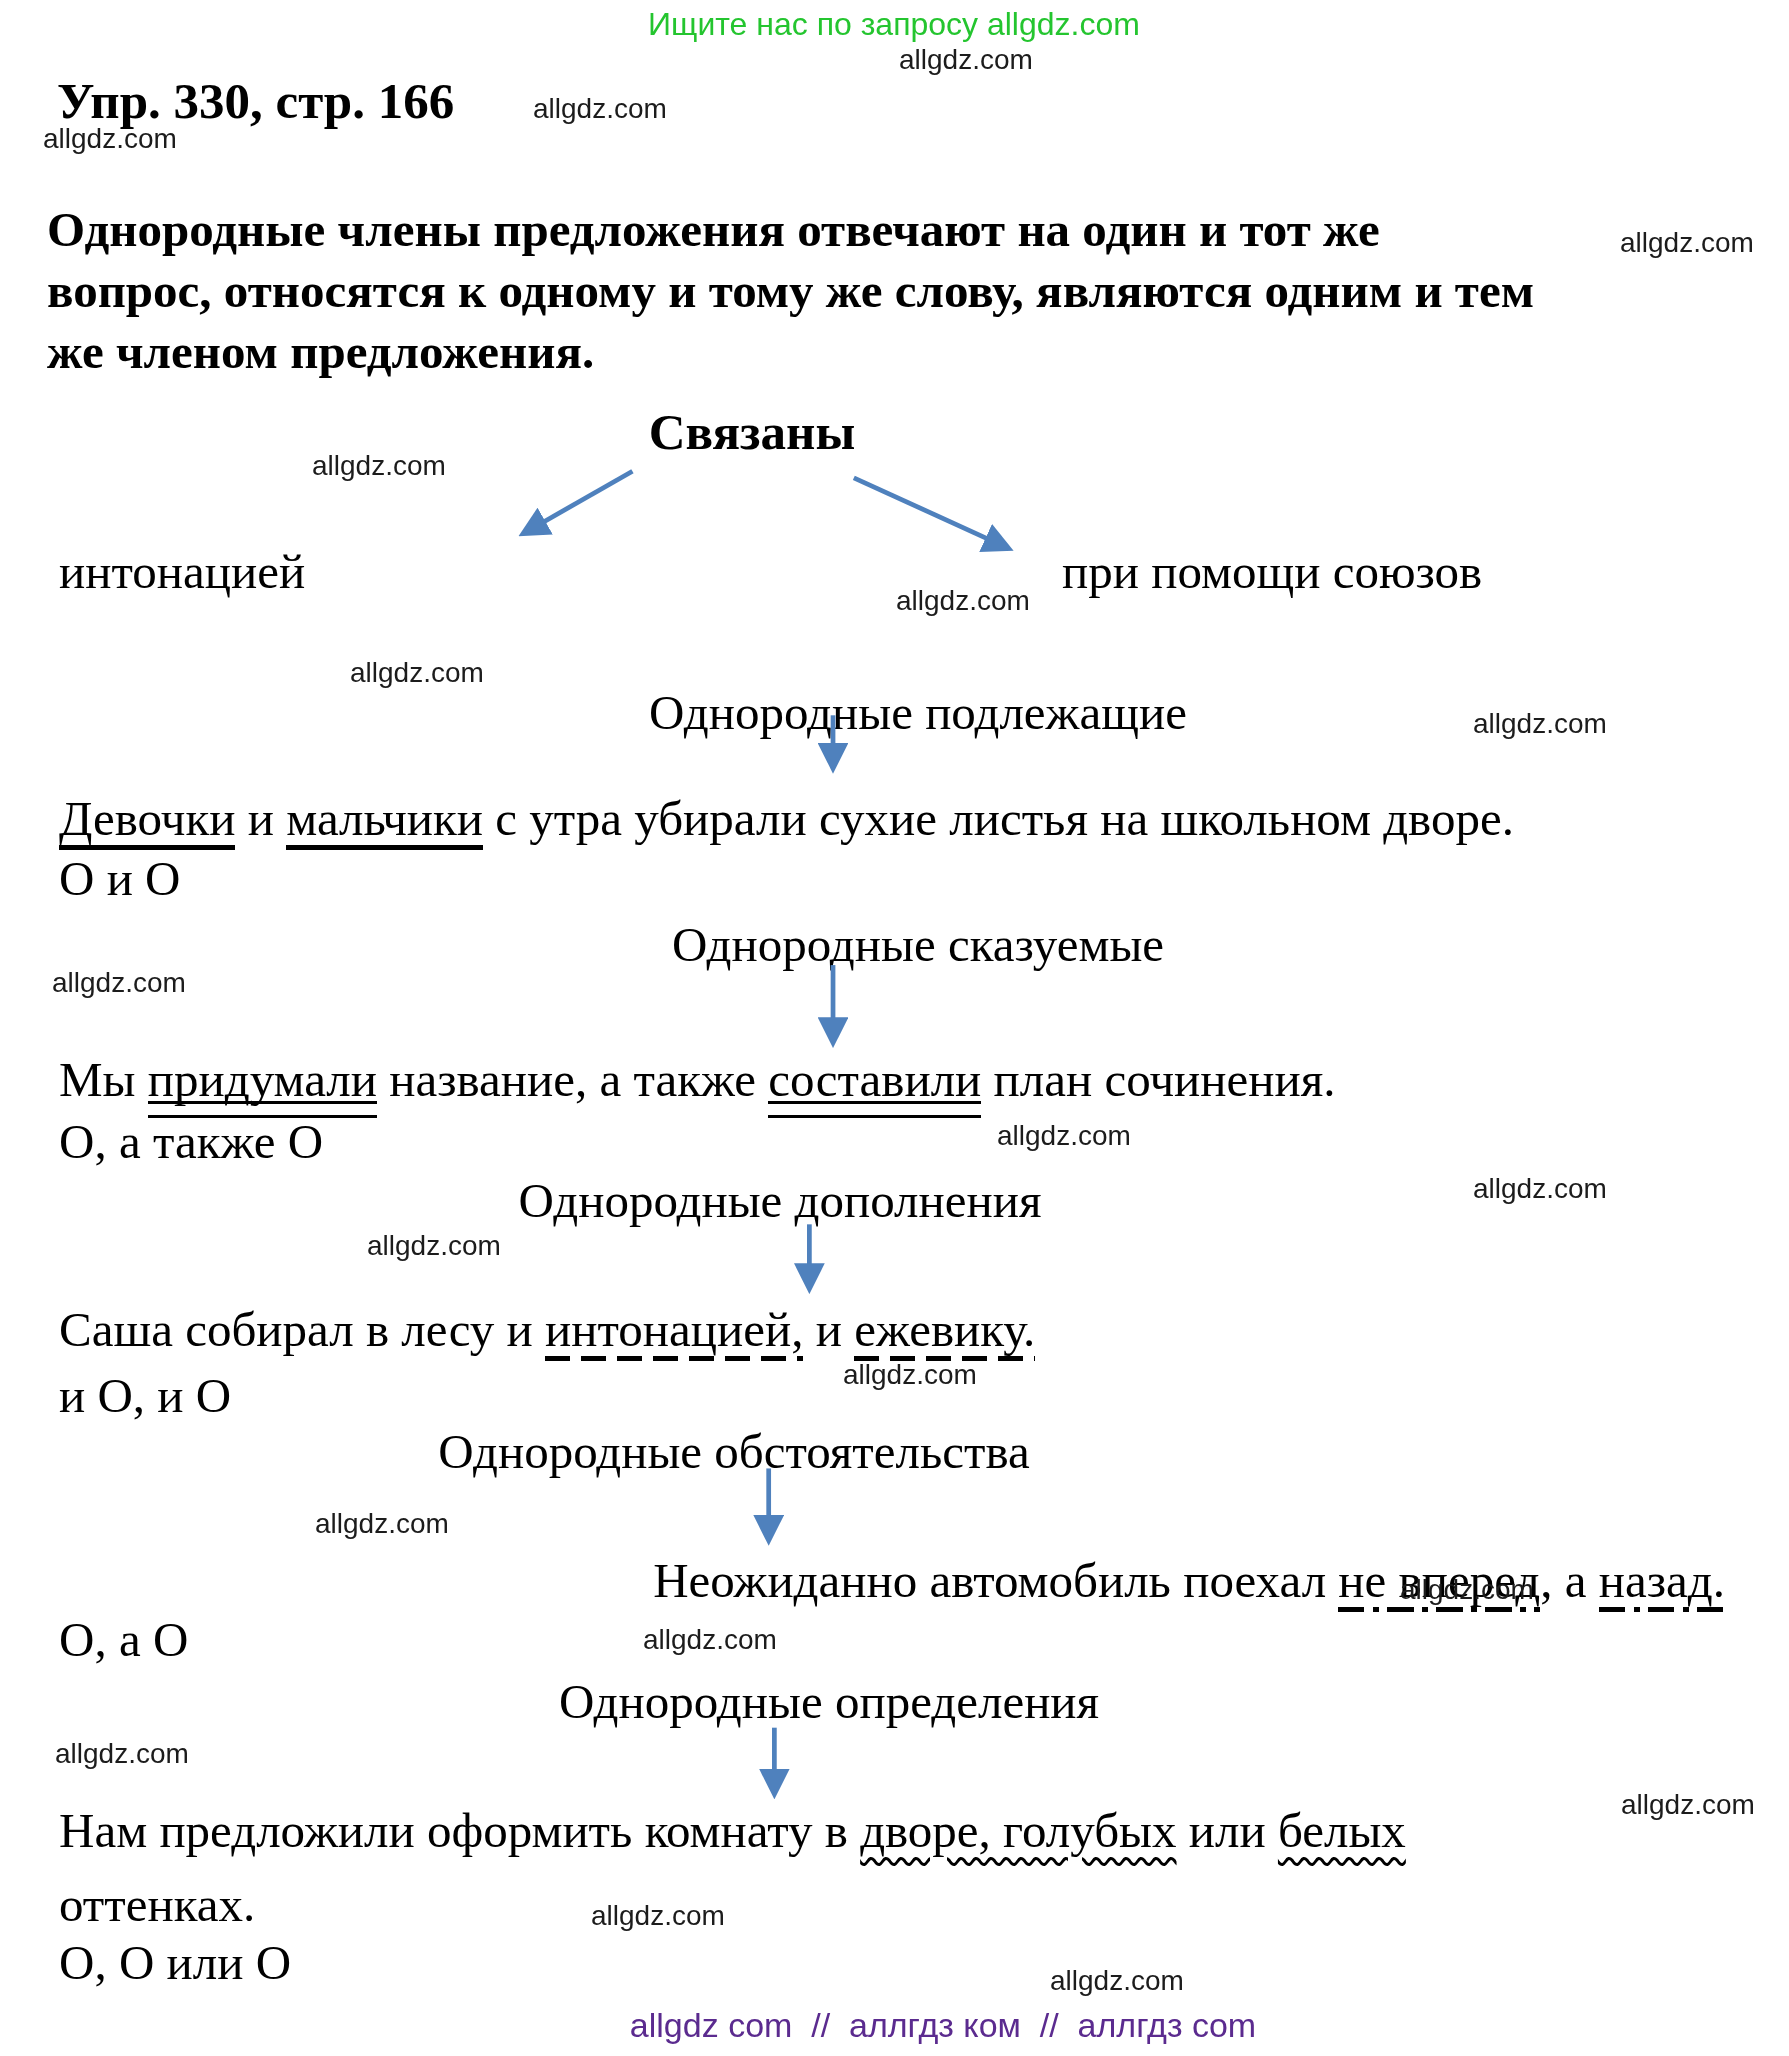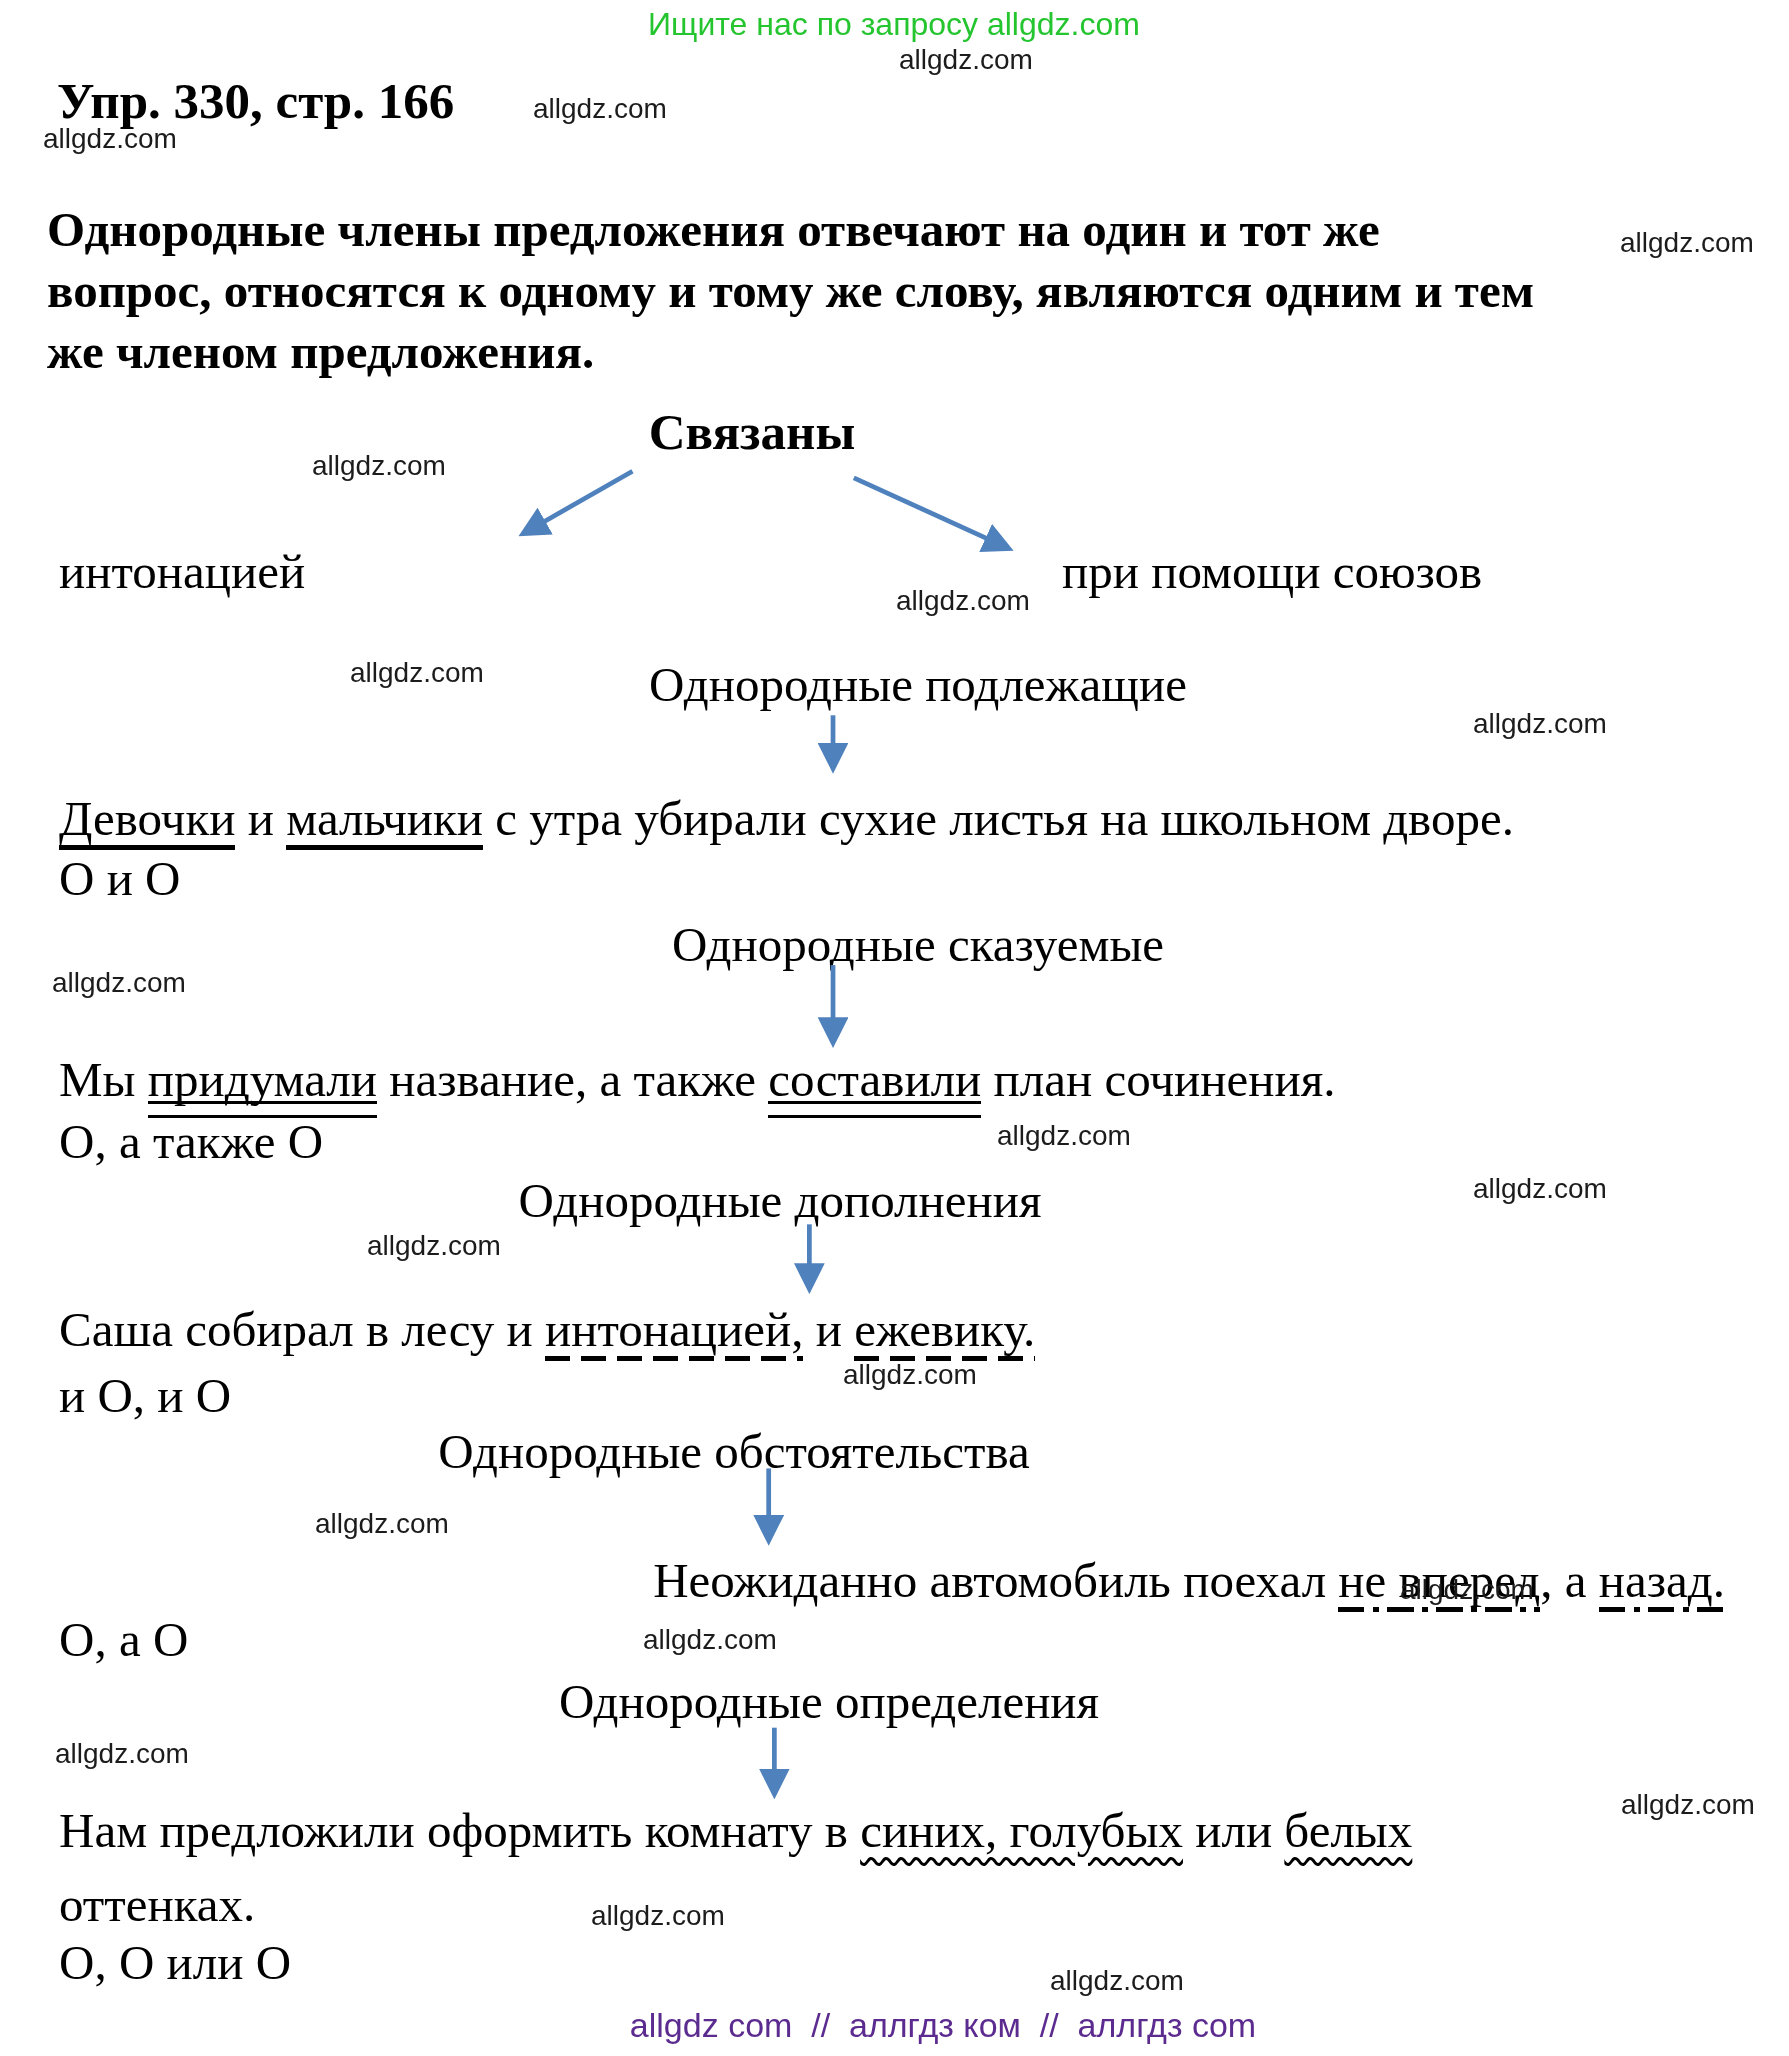--- a/index.html
+++ b/index.html
@@ -60,31 +60,31 @@
   <div class="abs" style="left:47px; top:201px;">
     <div class="intro-line" style="height:61px;">Однородные члены предложения отвечают на один и тот же</div>
     <div class="intro-line" style="height:61px;">вопрос, относятся к одному и тому же слову, являются одним и тем</div>
     <div class="intro-line" style="height:61px;">же членом предложения.</div>
   </div>
 
   <div class="abs centered scheme-root" style="left:752px; top:403px;">Связаны</div>
   <div class="abs branch-label" style="left:59px; top:543px;">интонацией</div>
   <div class="abs branch-label" style="left:1062px; top:543px;">при помощи союзов</div>
 
-  <div class="abs centered section-heading" style="left:918px; top:656px;">Однородные подлежащие</div>
+  <div class="abs centered section-heading" style="left:918px; top:684px;">Однородные подлежащие</div>
   <div class="abs centered section-heading" style="left:918px; top:916px;">Однородные сказуемые</div>
   <div class="abs centered section-heading" style="left:780px; top:1172px;">Однородные дополнения</div>
   <div class="abs centered section-heading" style="left:829px; top:1673px;">Однородные определения</div>
   <div class="abs centered section-heading" style="left:734px; top:1423px;">Однородные обстоятельства</div>
 
   <div class="abs sentence" style="left:59px; top:782px;"><span class="u u-solid">Девочки</span><span> и </span><span class="u u-solid">мальчики</span><span> с утра убирали сухие листья на школьном дворе.</span></div>
   <div class="abs sentence" style="left:59px; top:1043px;"><span>Мы </span><span class="u u-double">придумали</span><span> название, а также </span><span class="u u-double">составили</span><span> план сочинения.</span></div>
   <div class="abs sentence" style="left:59px; top:1293px;"><span>Саша собирал в лесу и </span><span class="u u-dashed">интонацией,</span><span> и </span><span class="u u-dashed">ежевику.</span></div>
   <div class="abs sentence" style="left:59px; top:1544px;text-align:right;"><span>Неожиданно автомобиль поехал </span><span class="u u-dashdot">не вперед</span><span>, а </span><span class="u u-dashdot">назад.</span></div>
-  <div class="abs sentence" style="left:59px; top:1794px;"><span>Нам предложили оформить комнату в </span><span class="u u-wavy">синих, голубых</span><span> или </span><span class="u u-wavy">белых</span><br><span>оттенках.</span></div>
+  <div class="abs sentence" style="left:59px; top:1794px;"><span>Нам предложили оформить комнату в </span><span class="u u-wavy">дворе, голубых</span><span> или </span><span class="u u-wavy">белых</span><br><span>оттенках.</span></div>
 
   <div class="abs formula" style="left:59px; top:850px;">О и О</div>
   <div class="abs formula" style="left:59px; top:1113px;">О, а также О</div>
   <div class="abs formula" style="left:59px; top:1367px;">и О, и О</div>
   <div class="abs formula" style="left:59px; top:1611px;">О, а О</div>
   <div class="abs formula" style="left:59px; top:1934px;">О, О или О</div>
 
   <svg class="arrows" width="1790" height="2056" viewBox="0 0 1891 2173">
     <defs>
       <marker id="ah" viewBox="0 0 10 10" refX="7" refY="5" markerWidth="6.5" markerHeight="6.5" orient="auto-start-reverse">

